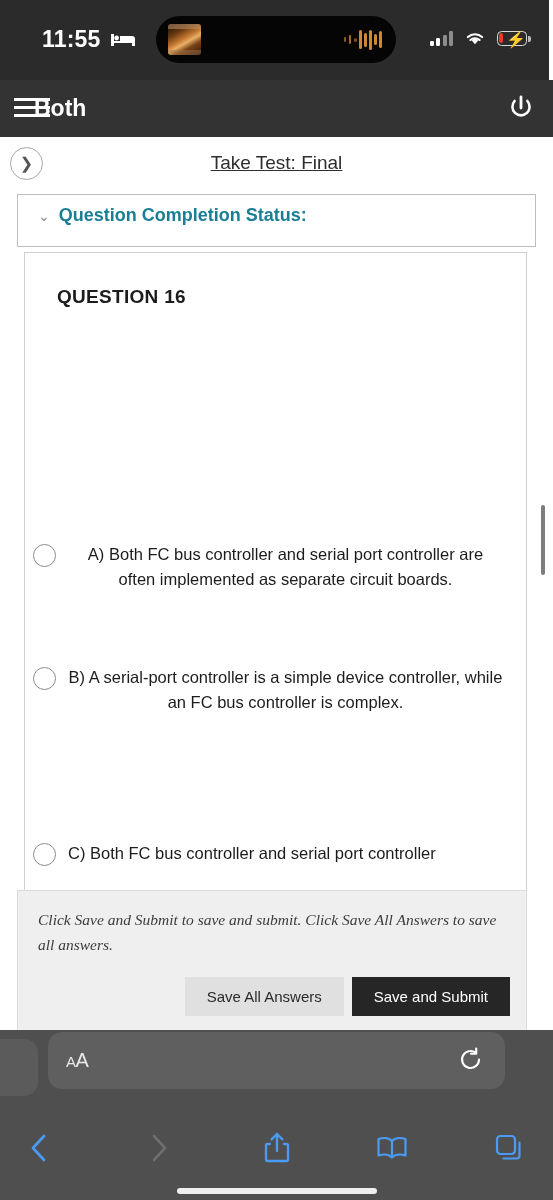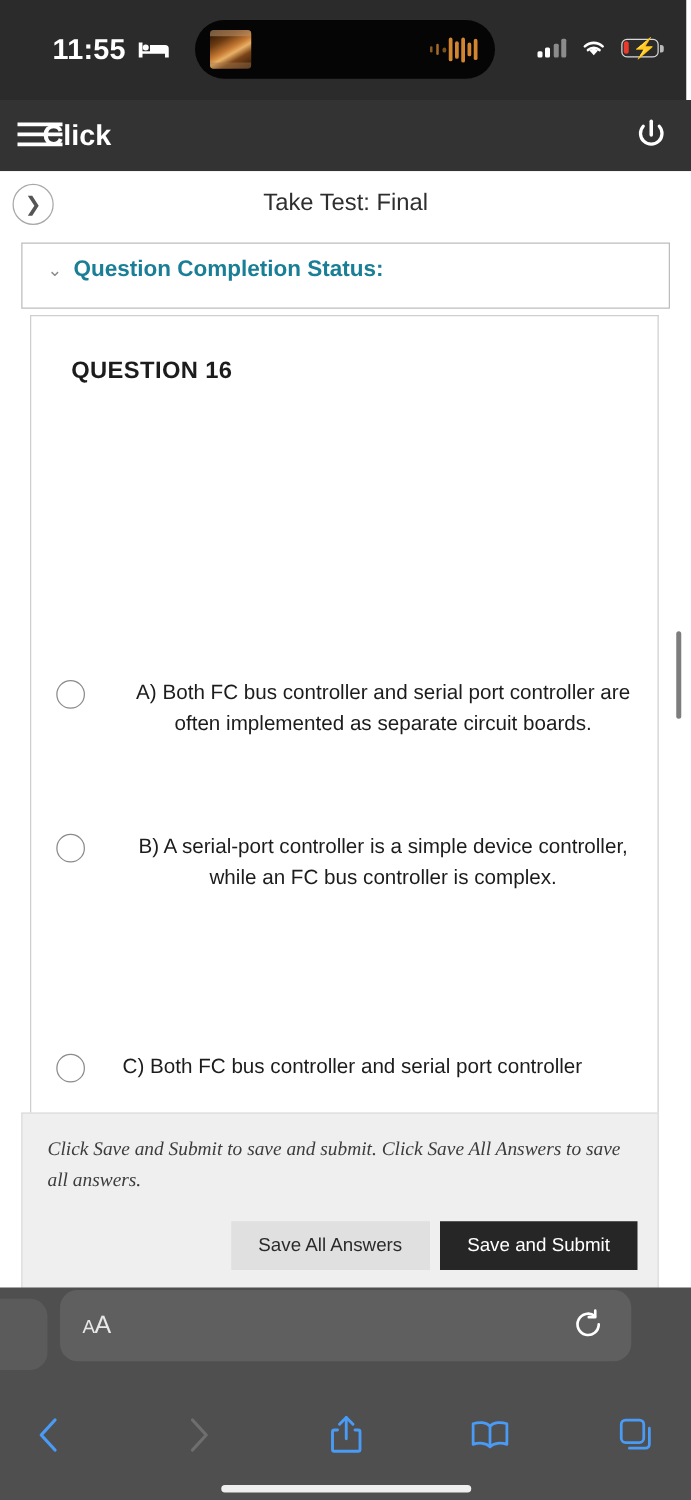--- a/index.html
+++ b/index.html
@@ -116,21 +116,21 @@
     background:#ffffff;
   }
   #back-button{
     position:absolute; left:10px; top:10px; width:33px; height:33px;
     border:1.4px solid #a8a8a8; border-radius:50%;
     display:flex; align-items:center; justify-content:center;
     color:#555555; font-size:16px;
   }
   #page-title{
     position:absolute; left:0; top:15px; width:553px; text-align:center;
-    color:#2e2e2e; font-size:19px;
+    color:#2e2e2e; font-size:19px;text-decoration:underline;
   }
 
   
   #content{
     position:absolute; left:0; top:190px; width:553px; height:840px;
     background:#ffffff; overflow:hidden;
   }
   #status-box{
     position:absolute; left:17px; top:4px; width:519px; height:53px;
     border:1px solid #bdbdbd; background:#ffffff;
@@ -152,22 +152,22 @@
   #question-number{
     position:absolute; left:32px; top:33px;
     color:#1c1c1c; font-size:19px; font-weight:bold; letter-spacing:.3px;
   }
   #question-text{
     position:absolute; left:14px; top:112px; width:420px;
     color:#1c1c1c; font-size:16.5px; line-height:25px;
   }
 
   .option{
-    position:absolute; left:20px; width:470px;
-    display:flex; align-items:flex-start; gap:30px;
+    position:absolute; left:8px; width:470px;
+    display:flex; align-items:flex-start; gap:12px;
   }
   .option .radio{
     flex:0 0 auto; width:23px; height:23px; margin-top:2px;
     border:1.6px solid #8b8b8b; border-radius:50%; background:#ffffff;
   }
   .option .opt-text{
     color:#1c1c1c; font-size:16.5px; line-height:25px;
   }
   #option-a{ top:289px; }
   #option-b{ top:412px; }
@@ -293,21 +293,21 @@
   </div>
 </div>
 
 <div id="app-header">
   <div id="menu-home">
     <div id="hamburger-icon">
       <span></span>
         <span></span>
         <span></span>
     </div>
-    <div id="home-label">Click</div>
+    <div id="home-label">Both</div>
   </div>
   <svg id="power-icon" viewBox="0 0 28 28">
     <path d="M14 3 v11" stroke="#ffffff" stroke-width="2.8" stroke-linecap="round" fill="none"></path>
     <path d="M7.6 7.0 a8.6 8.6 0 1 0 12.8 0" stroke="#ffffff" stroke-width="2.6" fill="none" stroke-linecap="round"></path>
   </svg>
 </div>
 
 <div id="title-bar">
   <div id="back-button">❯</div>
   <div id="page-title">Take Test: Final</div>

